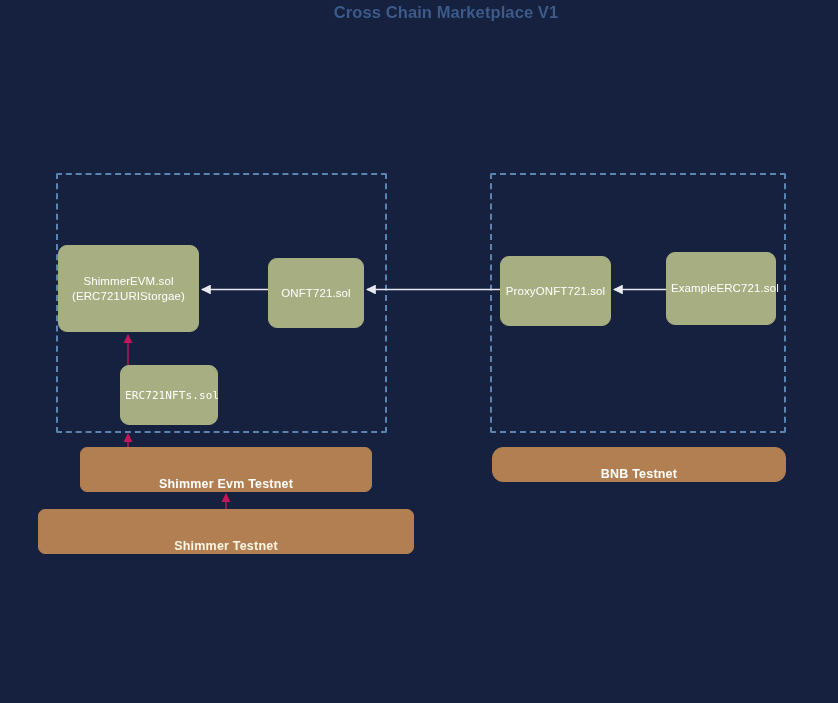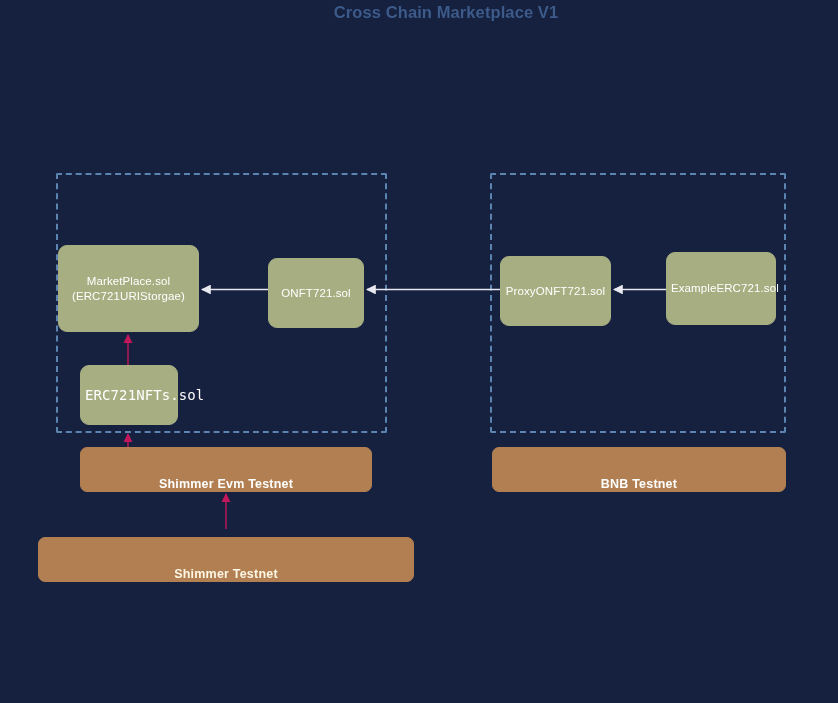--- a/index.html
+++ b/index.html
@@ -58,21 +58,21 @@
     align-items: center;
     justify-content: center;
     text-align: center;
     font-size: 11.5px;
     line-height: 15px;
     letter-spacing: 0.1px;
     padding: 0 4px;
     z-index: 3;
   }
   .node .node-label { display: block; width: 100%; }
-  .node.mono { font-family: "DejaVu Sans Mono", "Liberation Mono", monospace; font-size: 14px; }
+  .node.mono { font-family: "DejaVu Sans Mono", "Liberation Mono", monospace; font-size: 11px; margin-left: 40px; }
 
   #node-marketplace  { left: 58px;  top: 245px; width: 141px; height: 87px; }
   #node-onft721      { left: 268px; top: 258px; width: 96px;  height: 70px; }
   #node-erc721nfts   { left: 80px;  top: 365px; width: 98px;  height: 60px; }
   #node-proxyonft721 { left: 500px; top: 256px; width: 111px; height: 70px; }
   #node-exampleerc721{ left: 666px; top: 252px; width: 110px; height: 73px; }
 
   
   .network {
     position: absolute;
@@ -84,22 +84,22 @@
     display: flex;
     align-items: flex-end;
     justify-content: center;
     text-align: center;
     font-size: 12.5px;
     font-weight: bold;
     letter-spacing: 0.2px;
     z-index: 3;
   }
   #net-shimmer-evm { left: 80px;  top: 447px; width: 292px; height: 45px; }
-  #net-bnb         { left: 492px; top: 447px; width: 294px; height: 45px; }
-  #net-shimmer     { left: 38px;  top: 537px; width: 376px; height: 45px; color: #fdf6e4; }
+  #net-bnb         { left: 492px; top: 447px; width: 294px; height: 35px; border-radius: 11px; }
+  #net-shimmer     { left: 38px;  top: 509px; width: 376px; height: 45px; color: #fdf6e4; }
 
   
   #wires {
     position: absolute;
     left: 0; top: 0;
     width: 838px; height: 703px;
     pointer-events: none;
     z-index: 2;
   }
   #wires line { stroke-width: 1.4; }
@@ -136,21 +136,21 @@
 
     <line class="wire-pink" x1="128" y1="365" x2="128" y2="335" marker-end="url(#arrow-pink)"></line>
 
     <line class="wire-pink" x1="128" y1="447" x2="128" y2="434" marker-end="url(#arrow-pink)"></line>
 
     <line class="wire-pink" x1="226" y1="529" x2="226" y2="494" marker-end="url(#arrow-pink)"></line>
   </svg>
 
   <div class="node" id="node-marketplace">
     <span class="node-label">
-      <span>MarketPlace.sol</span><br>
+      <span>ShimmerEVM.sol</span><br>
       <span>(ERC721URIStorgae)</span>
     </span>
   </div>
 
   <div class="node" id="node-onft721">
     <span class="node-label">ONFT721.sol</span>
   </div>
 
   <div class="node mono" id="node-erc721nfts">
     <span class="node-label">ERC721NFTs.sol</span>

